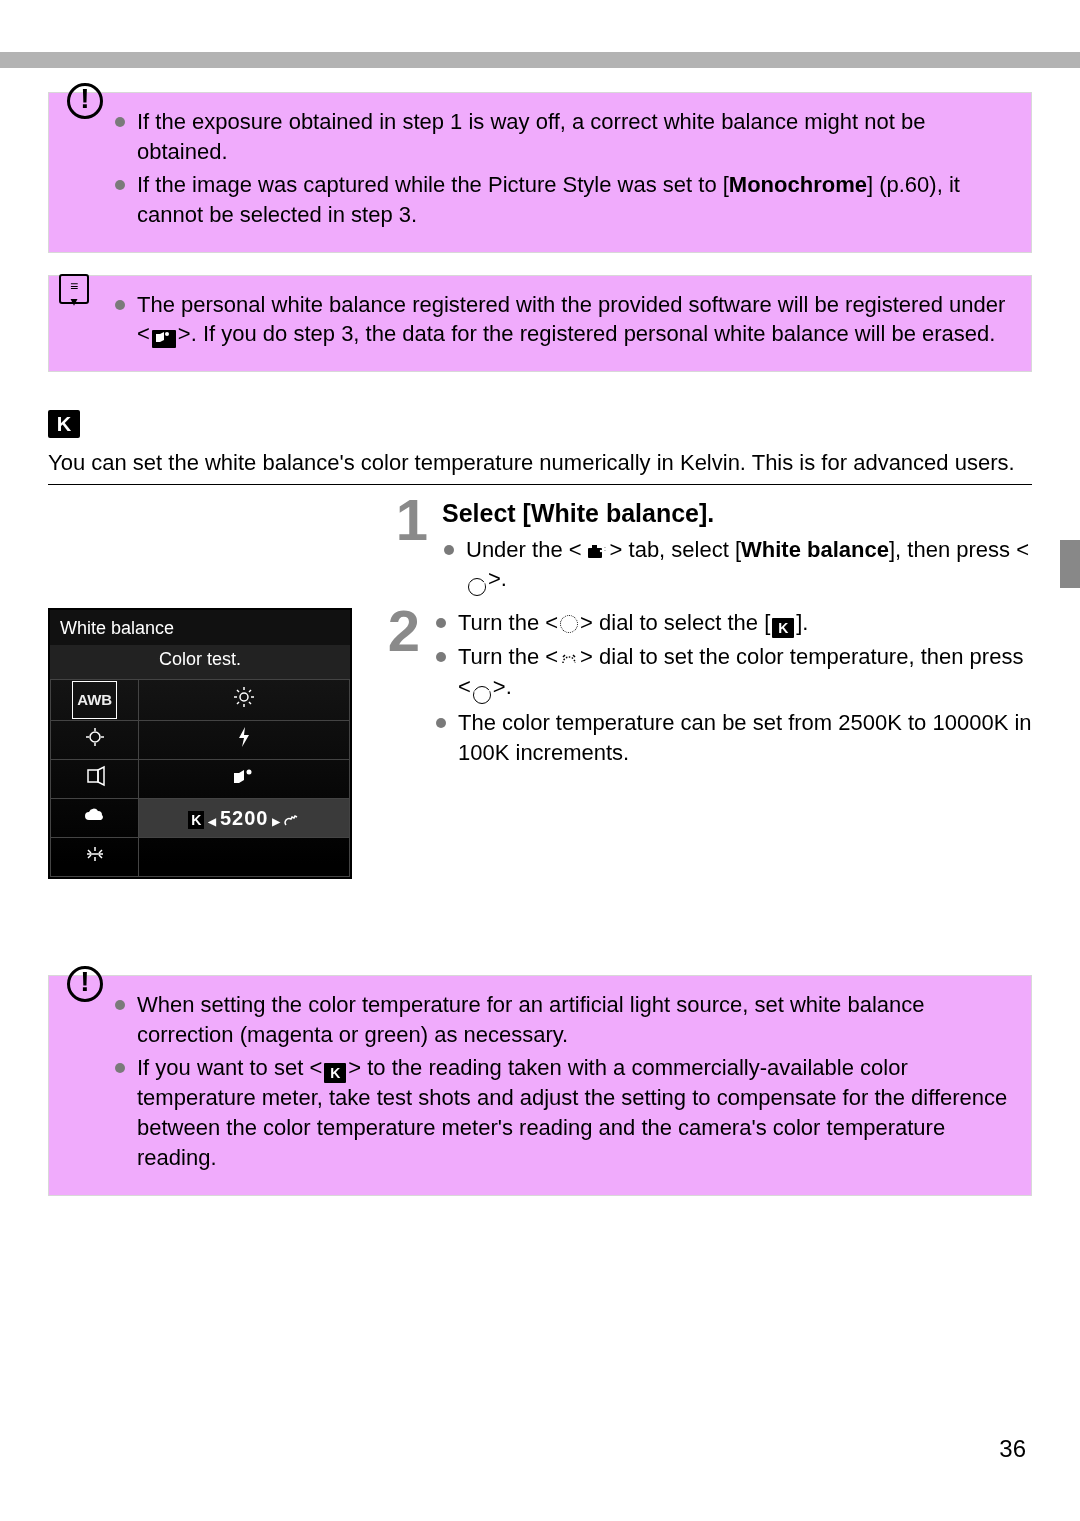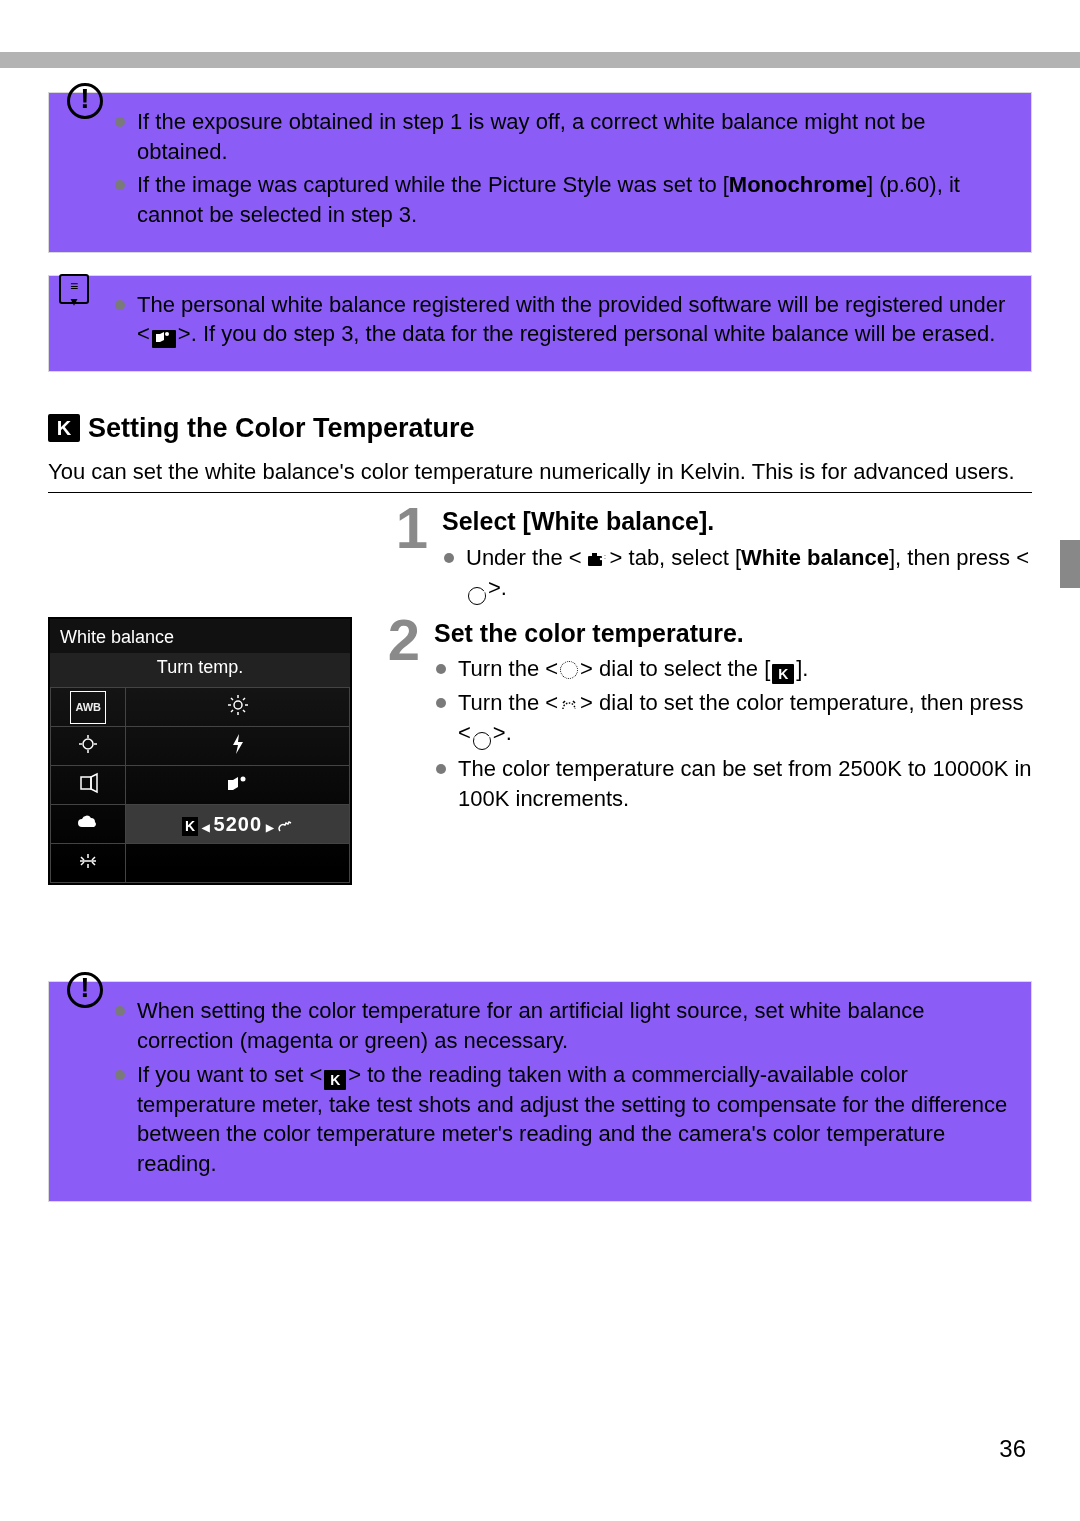--- a/index.html
+++ b/index.html
@@ -43,21 +43,21 @@
   .side-tab {
     position: absolute;
     right: 0;
     top: 540px;
     width: 20px;
     height: 48px;
     background: #888;
   }
   
   .block {
-    background: #8b5cf6;
+    background: #f0abfc;
     border: 1px solid #d8d8d8;
     padding: 14px 22px 18px 64px;
     position: relative;
     margin-bottom: 22px;
   }
   .block .marker {
     position: absolute;
     left: 10px;
     top: -6px;
     font-size: 34px;
@@ -231,21 +231,21 @@
     font-size: 14px;
   }
   .lcd .selected .reading {
     font-size: 20px;
     letter-spacing: 1px;
   }
   .awb {
     display: inline-block;
     border: 1.5px solid #fff;
     padding: 8px 4px;
-    font-size: 11px;
+    font-size: 15px;
     font-weight: bold;
   }
   .page-num {
     position: absolute;
     right: 54px;
     bottom: 56px;
     font-size: 24px;
   }
   .gap-before-bottom { height: 96px; }
 </style>
@@ -275,21 +275,20 @@
               <path d="M2 12 L2 4 L6 4 L6 12 Z M6 4 L10 2 L10 10 L6 12 Z" fill="#fff"></path>
               <circle cx="13" cy="4" r="2" fill="#fff"></circle>
             </svg>
         </span><span>&gt;. If you do step 3, the data for the registered personal white balance will be erased.</span>
       </li>
     </ul>
   </div>
 
   <h2 class="section">
     <span class="k-icon">K</span>
-    <span>Setting the Color Temperature</span>
   </h2>
   <div class="intro">You can set the white balance's color temperature numerically in Kelvin. This is for advanced users.</div>
   <hr class="thin">
 
   <div class="step" style="padding-left:340px;">
     <div class="num">1</div>
     <div class="content">
       <div class="title">Select [White balance].</div>
       <ul class="bullets">
         <li>
@@ -302,21 +301,21 @@
               </svg>
           </span><span>&gt; tab, select [</span><b>White balance</b><span>], then press &lt;</span><span class="inline-icon tiny">SET</span><span>&gt;.</span>
         </li>
       </ul>
     </div>
   </div>
 
   <div class="row2">
     <div class="lcd">
       <div class="hdr">White balance</div>
-      <div class="sub">Turn temp.</div>
+      <div class="sub">Color test.</div>
       <table>
         <tbody>
             <tr>
           <td><span class="awb">AWB</span></td>
           <td>
             <svg width="22" height="22" viewBox="0 0 22 22">
                   <circle cx="11" cy="11" r="4" fill="none" stroke="#fff" stroke-width="1.5"></circle>
                   <g stroke="#fff" stroke-width="1.5">
                     <line x1="11" y1="1" x2="11" y2="4"></line>
                     <line x1="11" y1="18" x2="11" y2="21"></line>
@@ -394,21 +393,20 @@
           </td>
           <td></td>
         </tr>
       </tbody>
         </table>
     </div>
 
     <div class="step" style="flex:1;">
       <div class="num">2</div>
       <div class="content">
-        <div class="title">Set the color temperature.</div>
         <ul class="bullets">
           <li>
             <span>Turn the &lt;</span><span class="inline-icon tiny" style="border-style:dotted;"></span><span>&gt; dial to select the [</span><span class="inline-icon k">K</span><span>].</span>
           </li>
           <li>
             <span>Turn the &lt;</span><span class="inline-icon tiny" style="border:none;">
               <svg width="18" height="18" viewBox="0 0 18 18">
                   <path d="M3 14 a6 6 0 0 1 12 0" fill="none" stroke="#000" stroke-width="1.5" stroke-dasharray="1.5 1.5"></path>
                   <path d="M5 6 l-2 2 M13 6 l2 2" stroke="#000" stroke-width="1.5"></path>
                 </svg>

